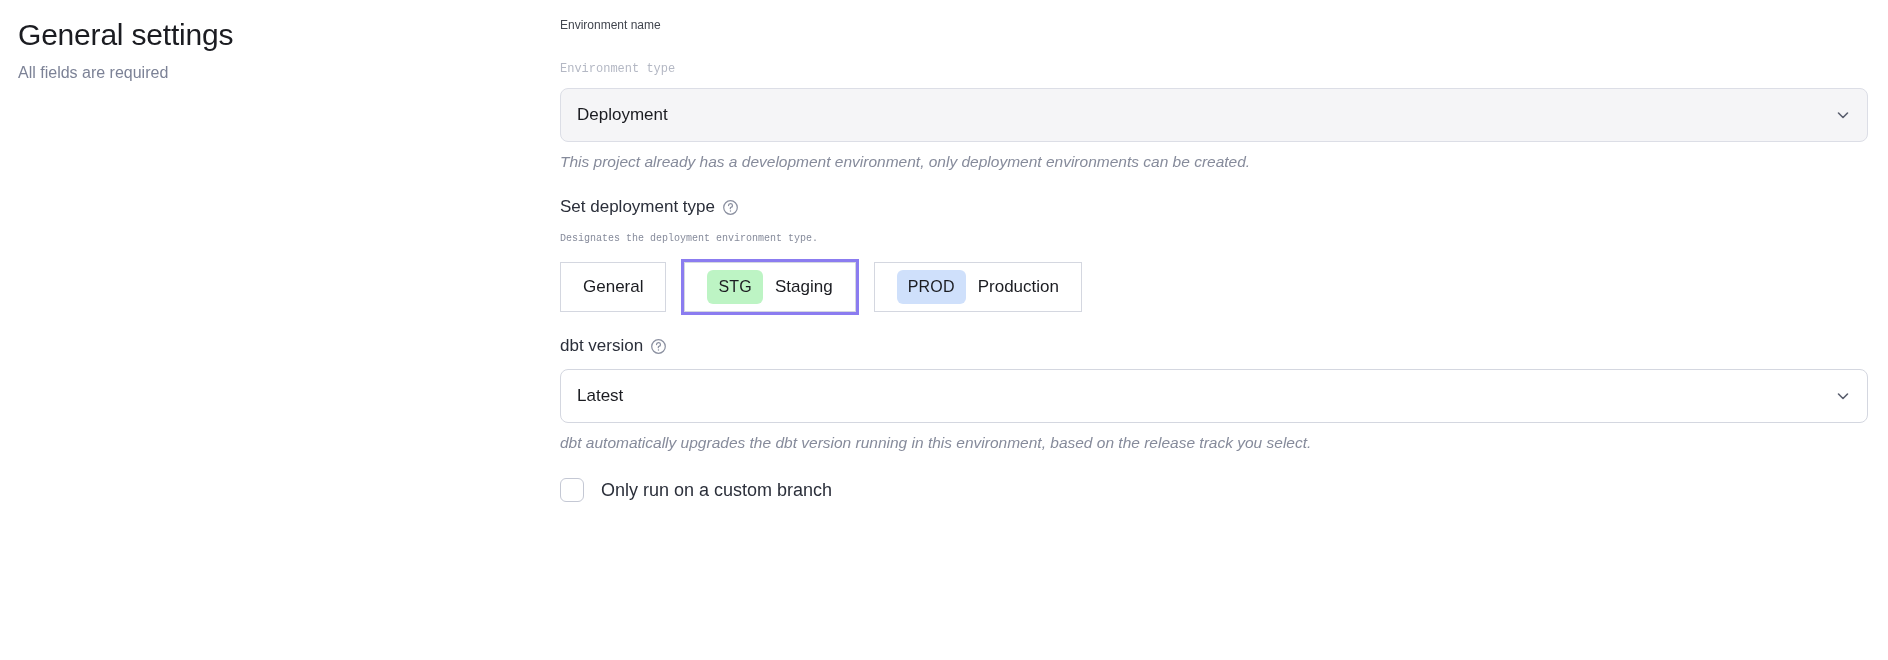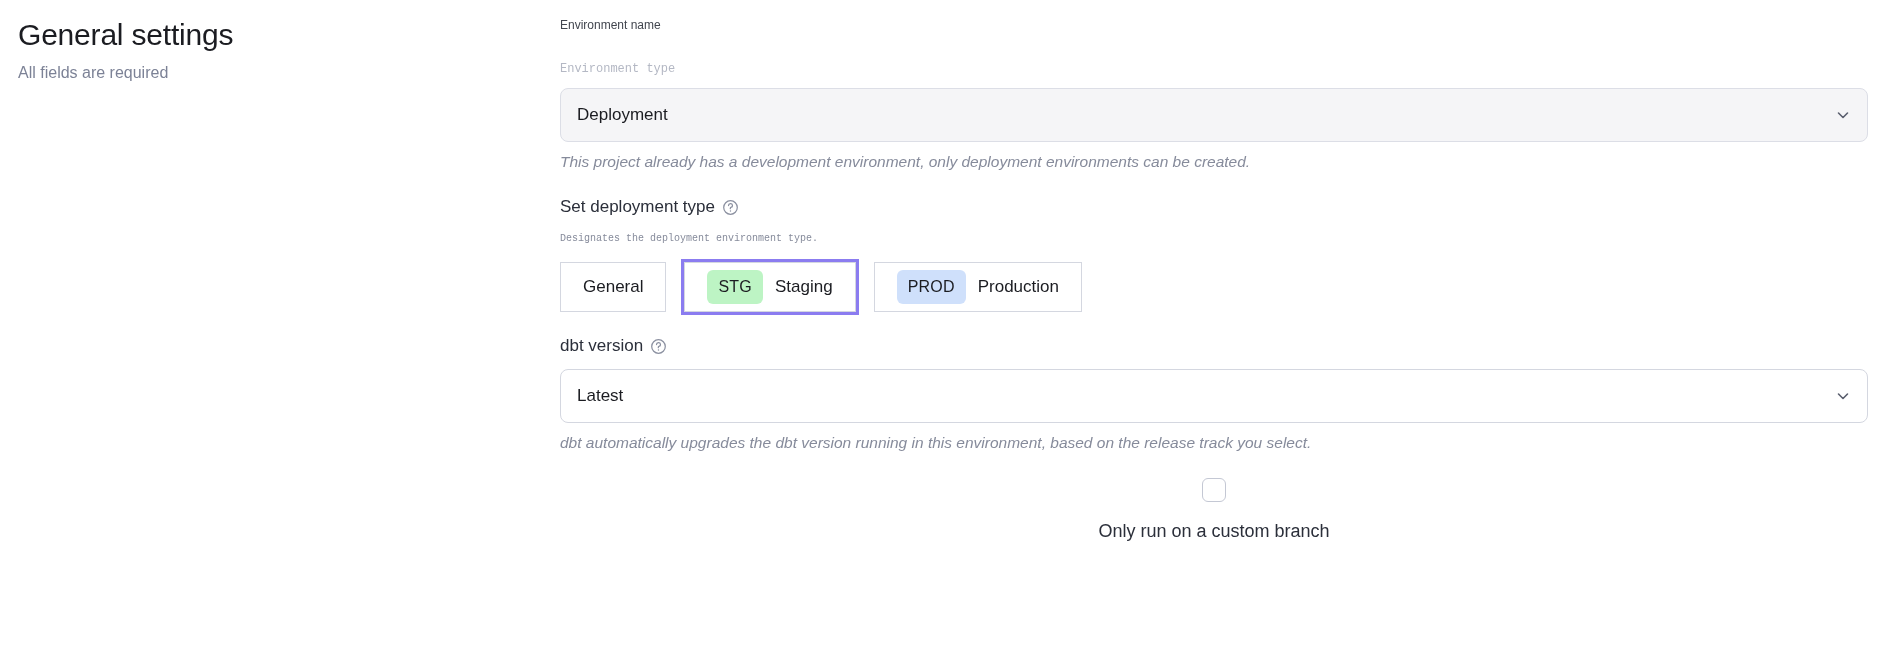--- a/index.html
+++ b/index.html
@@ -169,24 +169,23 @@
     line-height: 20px;
     color: #1b1c21;
     letter-spacing: 0.2px;
   }
   .badge.stg  { background: #bdf4c4; }
   .badge.prod { background: #cfe0fb; }
 
   
   .check-row {
     display: flex;
-    align-items: center;
+    align-items: flex-end;
     gap: 17px;
     margin-top: 24px;
-    flex-direction: column;
   }
   .checkbox {
     width: 24px;
     height: 24px;
     flex: 0 0 24px;
     border: 1px solid #c4c8d4;
     border-radius: 6px;
     background: #ffffff;
     cursor: pointer;
   }

